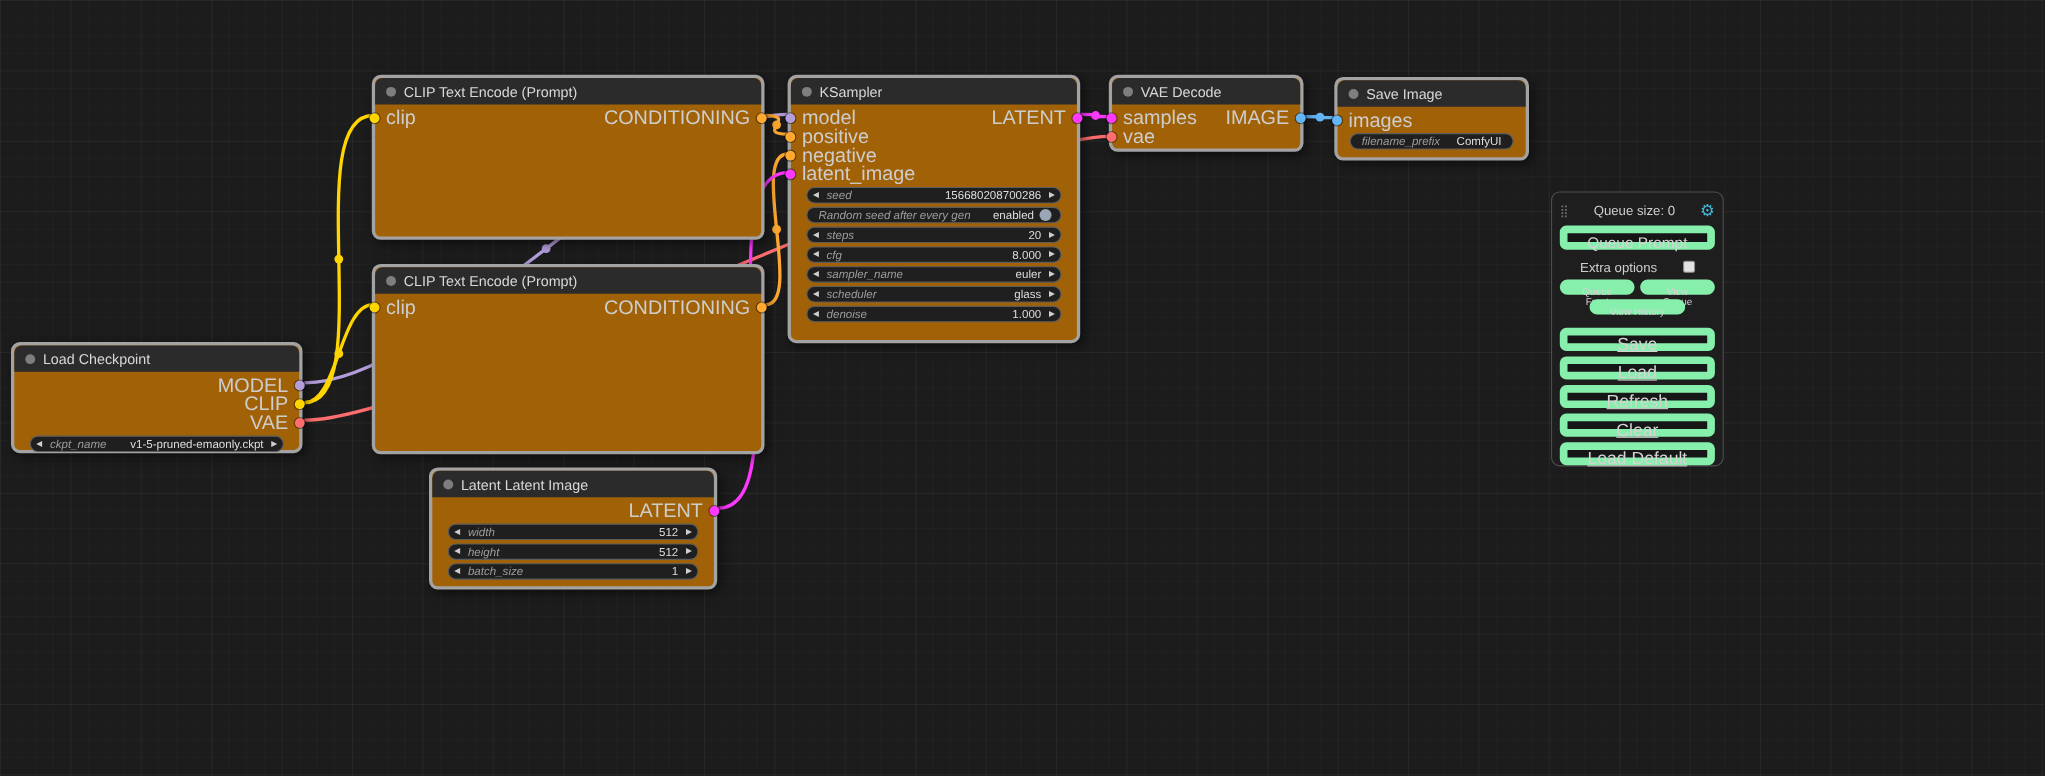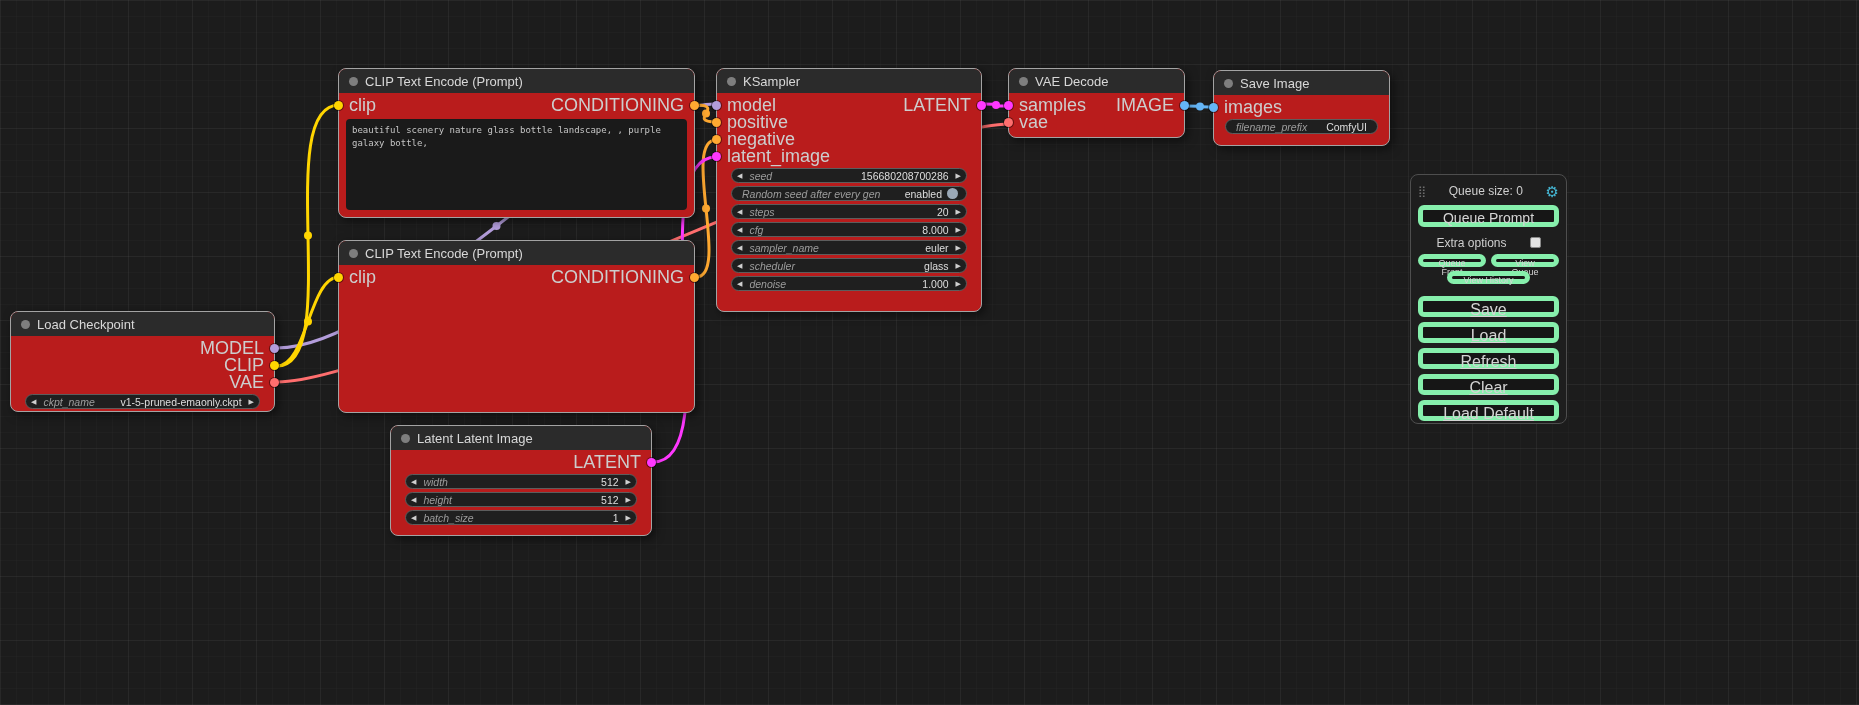--- a/index.html
+++ b/index.html
@@ -12,22 +12,22 @@
       linear-gradient(rgba(255,255,255,0.035) 1px, transparent 1px),
       linear-gradient(90deg, rgba(255,255,255,0.035) 1px, transparent 1px),
       linear-gradient(rgba(255,255,255,0.016) 1px, transparent 1px),
       linear-gradient(90deg, rgba(255,255,255,0.016) 1px, transparent 1px);
     background-size:64px 64px, 64px 64px, 16px 16px, 16px 16px;
   }
   #wires { position:absolute; left:0; top:0; z-index:1; }
 
   .node {
     position:absolute; z-index:2;
-    background:#b91c1c;
-    border:1px solid #a3a3a3;
+    background:#a16207;
+    border:3px solid #a3a3a3;
     border-radius:8px;
     box-shadow:3px 3px 10px rgba(0,0,0,0.5);
   }
   .node-title {
     height:24px; display:flex; align-items:center; gap:7px;
     background:#2b2b2b; border-radius:7px 7px 0 0;
     color:#d8d8d8; font-size:13px; padding:0 10px;
     white-space:nowrap; overflow:hidden;
   }
   .tdot { width:9px; height:9px; border-radius:50%; flex:0 0 auto; }
@@ -71,21 +71,21 @@
     position:absolute; z-index:5; left:1410px; top:174px; width:157px; height:250px;
     background:#1e1e1e; border:1px solid #4e4e4e; border-radius:8px;
     padding:8px 7px; color:#cfcfcf;
   }
   .qp-header { display:flex; align-items:center; height:16px; margin-bottom:6px; }
   .drag { color:#6e6e6e; font-size:11px; cursor:grab; }
   .qsize { flex:1; text-align:center; font-size:12px; color:#cfcfcf; }
   .gear { font-size:15px; line-height:1; cursor:pointer; }
   .qp-big, .qp-med, .qp-small {
     display:block; width:100%;
-    background:#161616; border:5px solid #86efac; color:#d4d4d4;
+    background:#161616; border:7px solid #86efac; color:#d4d4d4;
     border-radius:6px; font-family:inherit;
   }
   .qp-big { height:22px; font-size:14px; }
   .qp-med { height:21px; font-size:16px; margin-top:5px;text-decoration:underline; }
   .qp-med.first { margin-top:12px; }
   .qp-extra { display:flex; justify-content:center; align-items:center; gap:23px; margin-top:8px; height:15px; font-size:12px; }
   .checkbox { width:11px; height:11px; background:#e3e3e3; border-radius:2px; border:1px solid #8a8a8a; }
   .qp-smallrow { display:flex; gap:5px; margin-top:4px; }
   .qp-smallrow.center { justify-content:center; }
   .qp-small { height:13px; font-size:9px; line-height:1; border-radius:8px; padding:0 6px; flex:1; }
@@ -158,21 +158,20 @@
       <div class="slot in">
         <span class="dot" style="background: rgb(255, 213, 0);"></span>
         <span>clip</span>
       </div>
       <div class="slot out">
         <span>CONDITIONING</span>
         <span class="dot" style="background: rgb(255, 169, 49);"></span>
       </div>
     </div>
   </div>
-  <div class="prompt">beautiful scenery nature glass bottle landscape, , purple galaxy bottle,</div>
 </div>
 
 <div class="node" style="left:338px;top:240px;width:357px;height:173px;">
   <div class="node-title">
     <span class="tdot" style="background: rgb(126, 126, 126);"></span>
     <span>CLIP Text Encode (Prompt)</span>
   </div>
   <div class="rows">
     <div class="slot-row">
       <div class="slot in">

